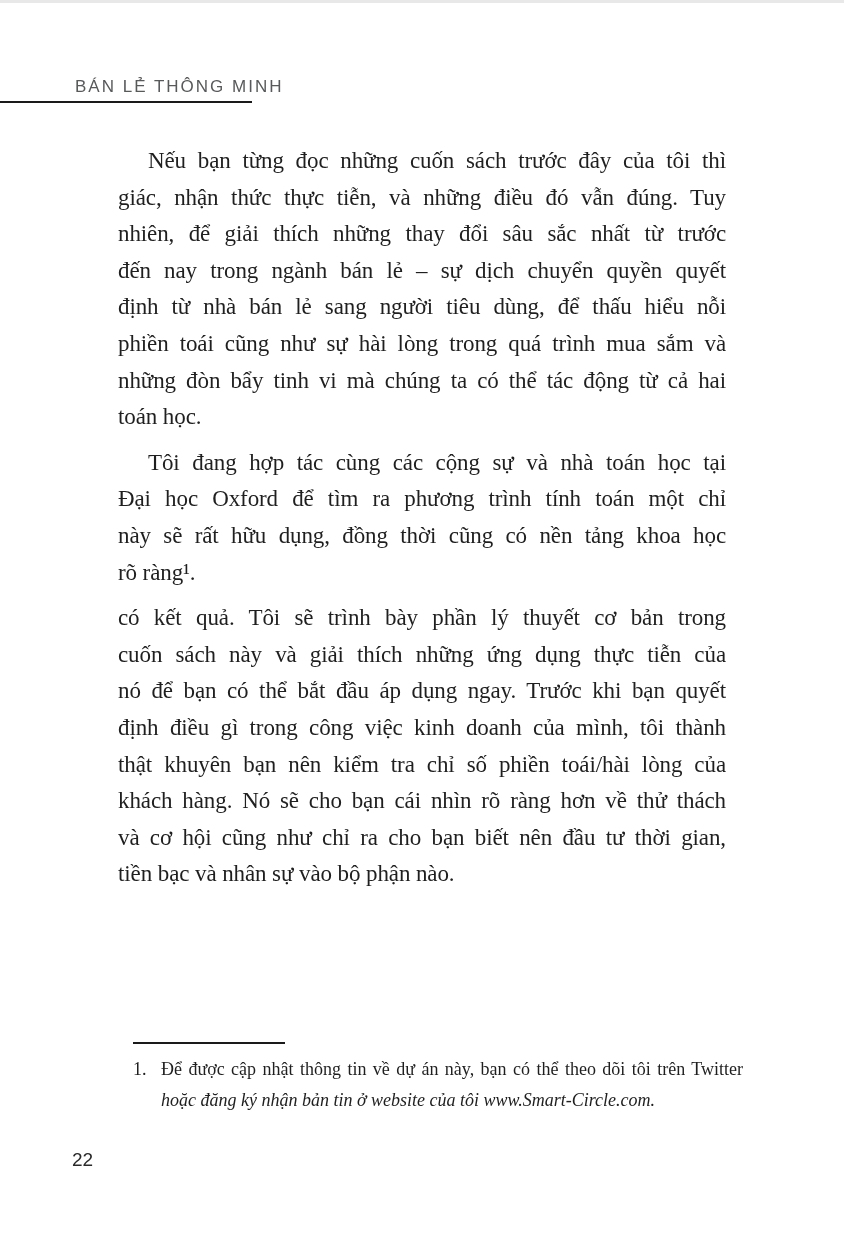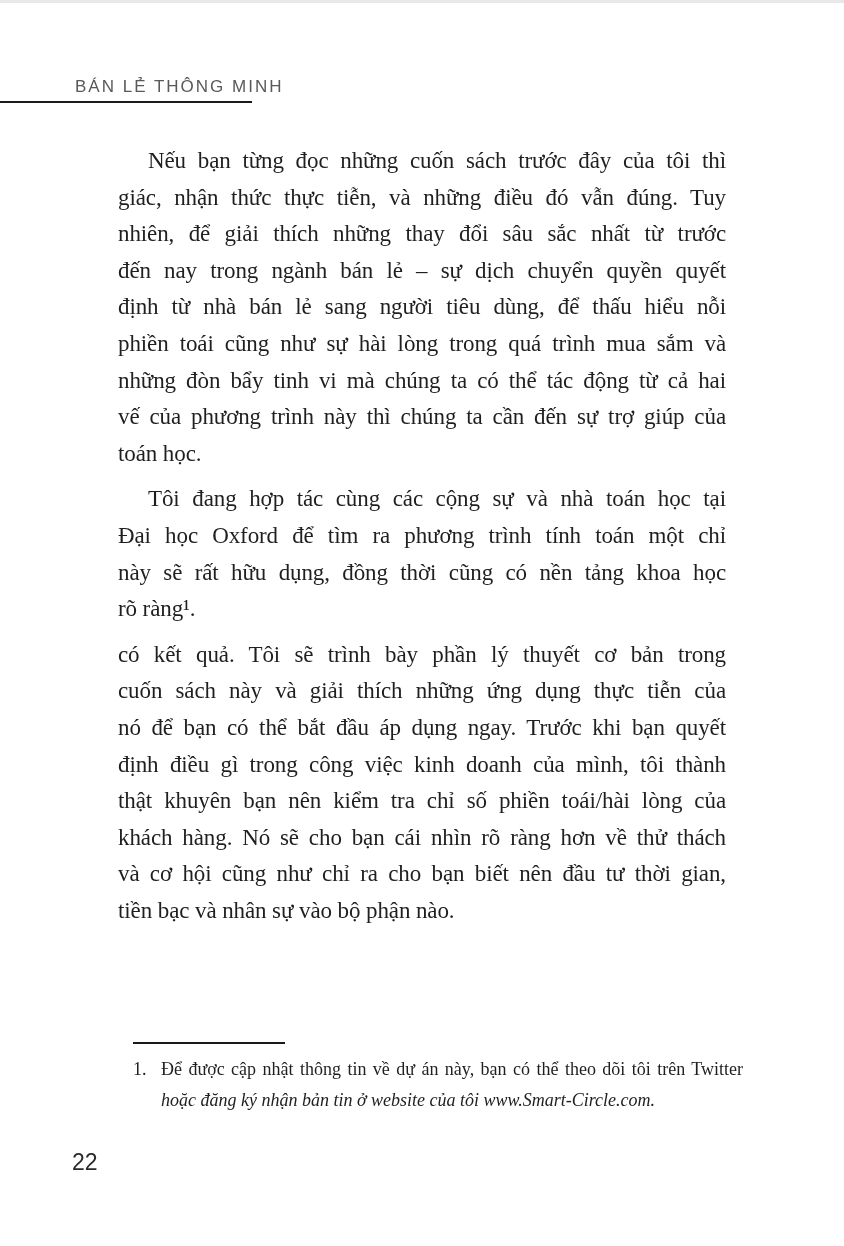--- a/index.html
+++ b/index.html
@@ -88,21 +88,21 @@
   }
   .fn-line.last {
     text-align-last: left;
     font-style: italic;
   }
   .page-number {
     position: absolute;
     left: 72px;
     top: 1146px;
     font-family: "Liberation Sans", sans-serif;
-    font-size: 23px;
+    font-size: 19px;
     color: #2a2a2a;
   }
 </style>
 </head>
 <body>
 
 <div class="page">
 
   <div class="running-header">
     <span>BÁN LẺ THÔNG MINH</span>
@@ -112,21 +112,20 @@
 
   <div class="body-text">
       <div class="paragraph">
         <div class="line first">Nếu bạn từng đọc những cuốn sách trước đây của tôi thì</div>
         <div class="line">giác, nhận thức thực tiễn, và những điều đó vẫn đúng. Tuy</div>
         <div class="line">nhiên, để giải thích những thay đổi sâu sắc nhất từ trước</div>
         <div class="line">đến nay trong ngành bán lẻ – sự dịch chuyển quyền quyết</div>
         <div class="line">định từ nhà bán lẻ sang người tiêu dùng, để thấu hiểu nỗi</div>
         <div class="line">phiền toái cũng như sự hài lòng trong quá trình mua sắm và</div>
         <div class="line">những đòn bẩy tinh vi mà chúng ta có thể tác động từ cả hai</div>
-        <div class="line">vế của phương trình này thì chúng ta cần đến sự trợ giúp của</div>
         <div class="line last">toán học.</div>
       </div>
       <div class="paragraph">
         <div class="line first">Tôi đang hợp tác cùng các cộng sự và nhà toán học tại</div>
         <div class="line">Đại học Oxford để tìm ra phương trình tính toán một chỉ</div>
         <div class="line">này sẽ rất hữu dụng, đồng thời cũng có nền tảng khoa học</div>
         <div class="line last">rõ ràng¹.</div>
       </div>
       <div class="paragraph">
         <div class="line">có kết quả. Tôi sẽ trình bày phần lý thuyết cơ bản trong</div>

